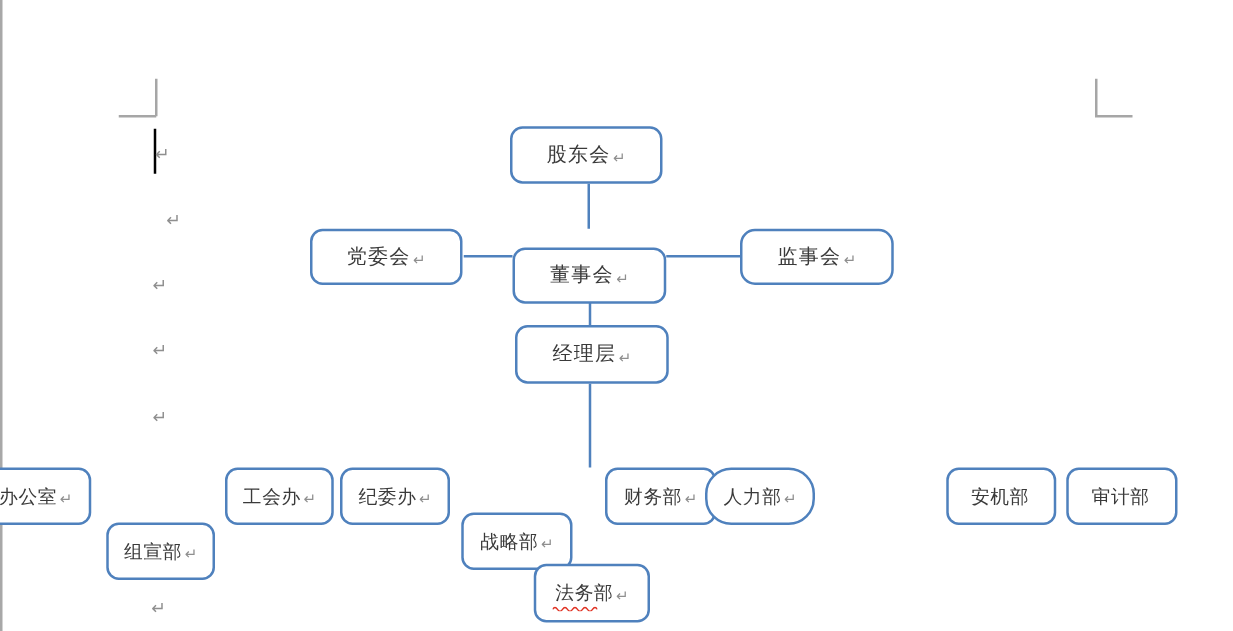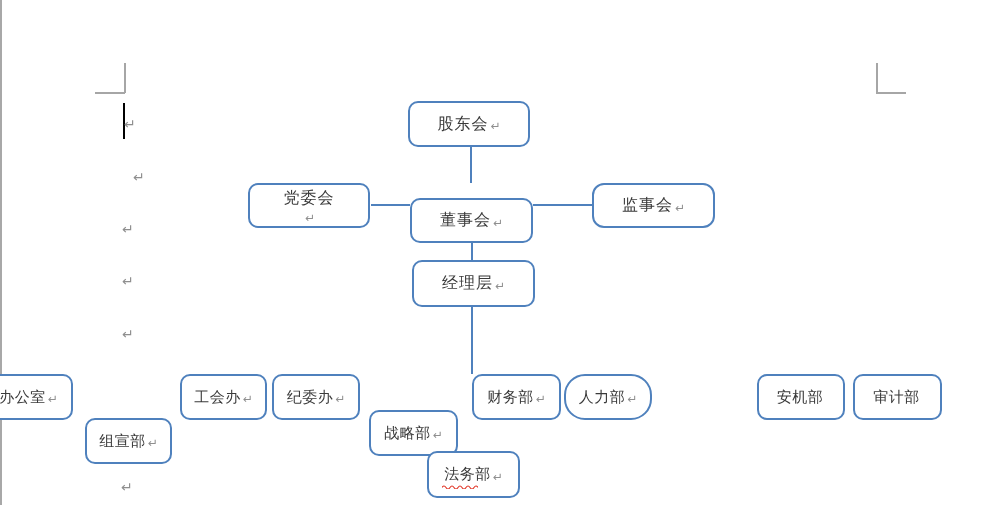--- a/index.html
+++ b/index.html
@@ -60,21 +60,21 @@
   <div class="connector" style="left:371px; top:204px; width:39px; height:1.5px;"></div>
   <div class="connector" style="left:533px; top:204px; width:59px; height:1.5px;"></div>
   <div class="connector" style="left:471px; top:228px; width:1.5px; height:32px;"></div>
   <div class="connector" style="left:471px; top:307px; width:1.5px; height:67px;"></div>
 
   <div class="node" style="left:408px; top:101px; width:122px; height:46px;text-align:center;">
     <span>股东会</span>
       <span class="inmark">↵</span>
   </div>
 
-  <div class="node" style="left:248px; top:183px; width:122px; height:45px;flex-direction:column;">
+  <div class="node" style="left:248px; top:183px; width:122px; height:45px;">
     <span>党委会</span>
       <span class="inmark">↵</span>
   </div>
   <div class="node" style="left:410px; top:183px; width:123px; height:45px;margin-top:15px;">
     <span>董事会</span>
       <span class="inmark">↵</span>
   </div>
   <div class="node" style="left:592px; top:183px; width:123px; height:45px;border-radius:12px;">
     <span>监事会</span>
       <span class="inmark">↵</span>
@@ -98,21 +98,21 @@
       <span class="inmark">↵</span>
   </div>
   <div class="node small" style="left:272px; top:374px; width:88px; height:46px;">
     <span>纪委办</span>
       <span class="inmark">↵</span>
   </div>
   <div class="node small" style="left:369px; top:374px; width:89px; height:46px;margin-top:36px;">
     <span>战略部</span>
       <span class="inmark">↵</span>
   </div>
-  <div class="node small" style="left:472px; top:374px; width:89px; height:46px;align-items:center;">
+  <div class="node small" style="left:484px; top:374px; width:89px; height:46px;align-items:center;">
     <span>财务部</span>
       <span class="inmark">↵</span>
   </div>
   <div class="node small" style="left:564px; top:374px; width:88px; height:46px;border-radius:21px;">
     <span>人力部</span>
       <span class="inmark">↵</span>
   </div>
   <div class="node small" style="left:757px; top:374px; width:88px; height:46px;">
     <span>安机部</span>
       <span class="inmark"></span>

